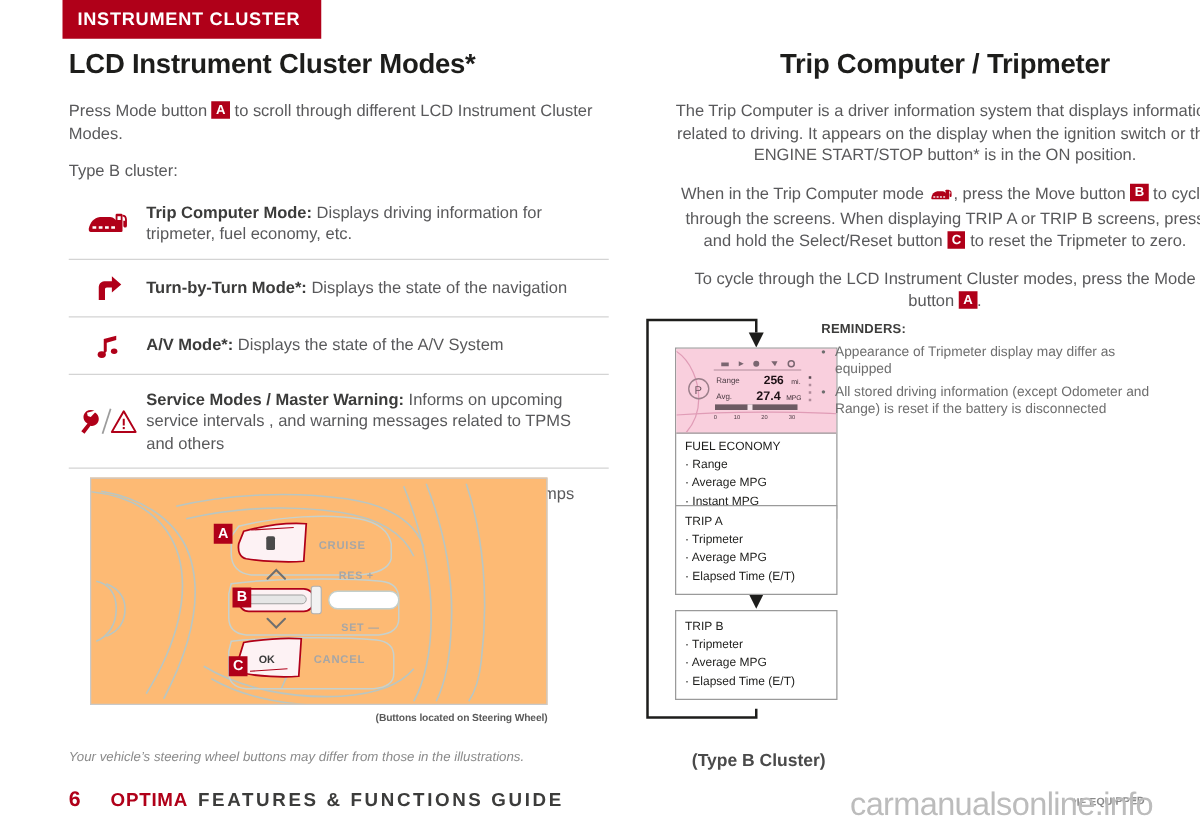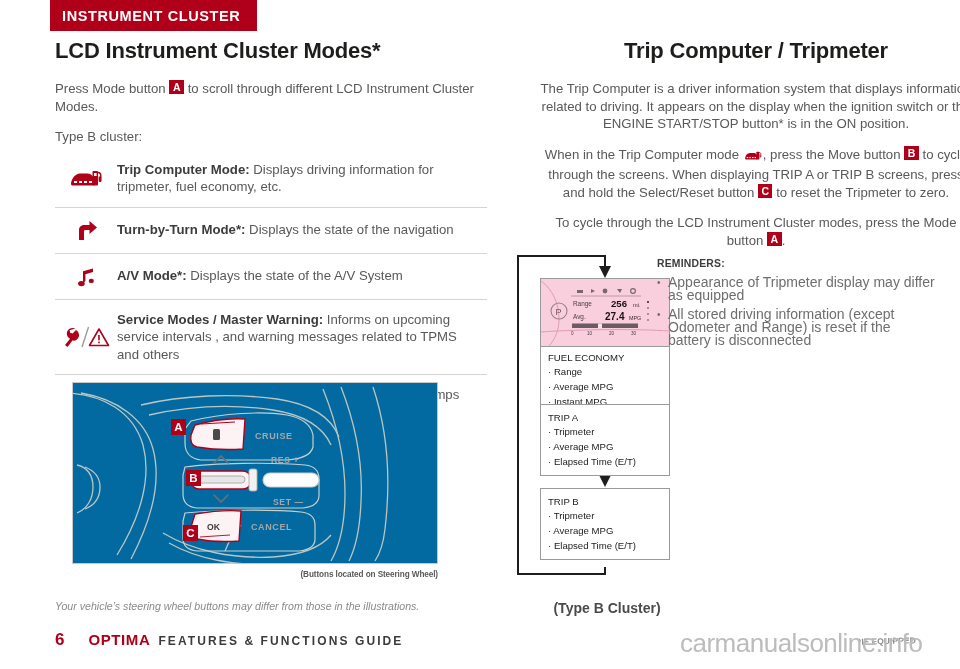--- a/index.html
+++ b/index.html
@@ -63,21 +63,21 @@
   .mode-text {
     font-size: 13.2px; line-height: 17.5px; color: #59595b;
     padding-right: 6px;
   }
   .mode-text b { color: #3c3c3b; font-weight: bold; }
 
   
   .wheel-box {
     position: absolute; left: 72px; top: 382px;
     width: 366px; height: 182px;
-    border: 1px solid #c9c9c9; background: #0369a1;
+    border: 1px solid #c9c9c9; background: #fdba74;
     overflow: hidden;
   }
   .wheel-caption {
     position: absolute; left: 72px; top: 570px; width: 366px;
     text-align: right; font-size: 8.2px; color: #5a5a5a;
     font-weight: bold; letter-spacing: -0.1px;
   }
   .disclaimer {
     position: absolute; left: 55px; top: 600px; width: 420px;
     font-size: 10.6px; font-style: italic; color: #8a8a8a;
@@ -112,27 +112,27 @@
   }
 
   
   .reminders { position: absolute; left: 657px; top: 258px; width: 280px; }
   .reminders h3 {
     font-size: 10.4px; font-weight: bold; color: #3c3c3b; margin-bottom: 7px;
     letter-spacing: 0.2px;
   }
   .rem-item { display: flex; margin-bottom: 6px; }
   .rem-bullet { flex: 0 0 11px; color: #6e6e6e; font-size: 10px; line-height: 13px; }
-  .rem-text { font-size: 14px; line-height: 13px; color: #6e6e6e; }
+  .rem-text { font-size: 11px; line-height: 13px; color: #6e6e6e; }
 
   
   .footer { position: absolute; left: 55px; top: 630px; display: flex; align-items: baseline; }
   .footer .pg { font-size: 17px; font-weight: bold; color: #b00019; margin-right: 24px; }
   .footer .brand { font-size: 15px; font-weight: bold; color: #b00019; letter-spacing: 0.6px; margin-right: 8px; }
-  .footer .guide { font-size: 12px; font-weight: bold; color: #3c3c3b; letter-spacing: 2.1px; }
+  .footer .guide { font-size: 15px; font-weight: bold; color: #3c3c3b; letter-spacing: 2.1px; }
 
   .ifeq {
     position: absolute; right: 44px; top: 636px;
     font-size: 8.6px; font-weight: bold; color: #8a8a8a;
     transform: rotate(-1.5deg);
   }
   .watermark {
     position: absolute; left: 680px; top: 628px;
     font-size: 26px; color: #bcbcbc; letter-spacing: -0.5px;
     white-space: nowrap;

